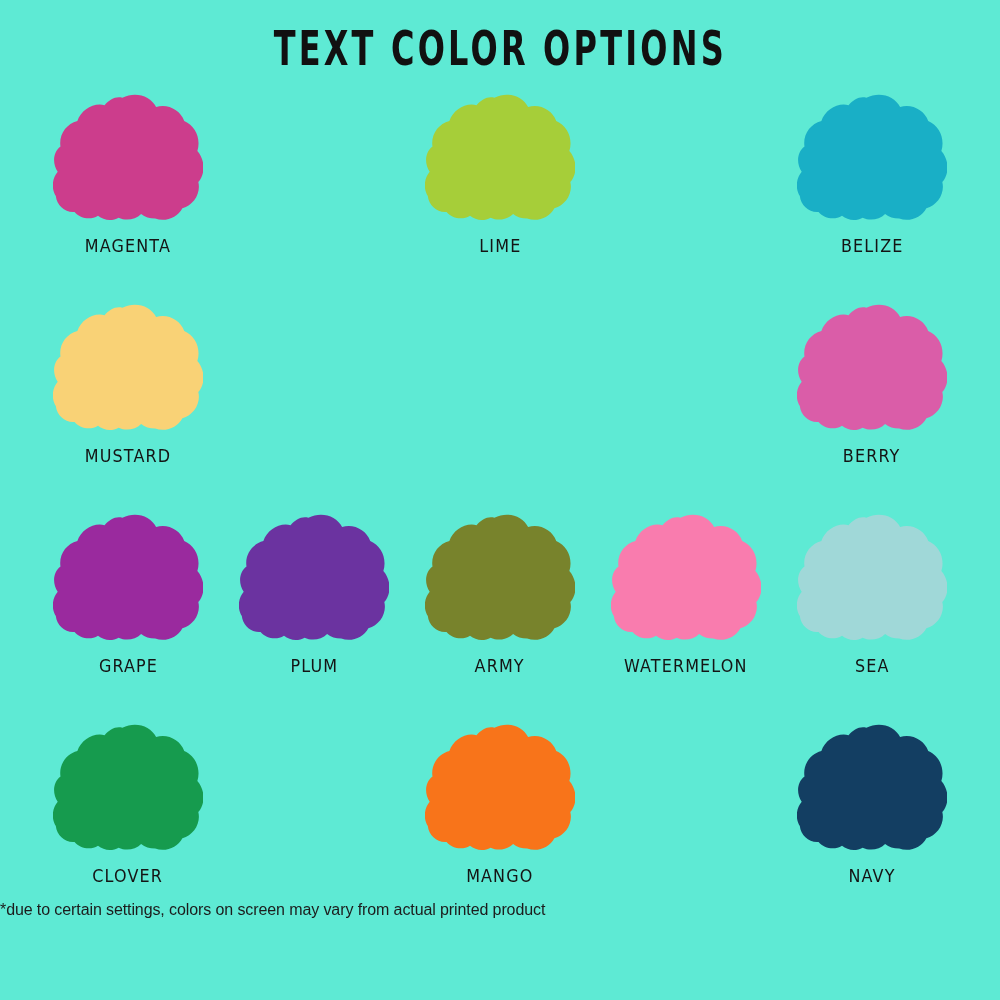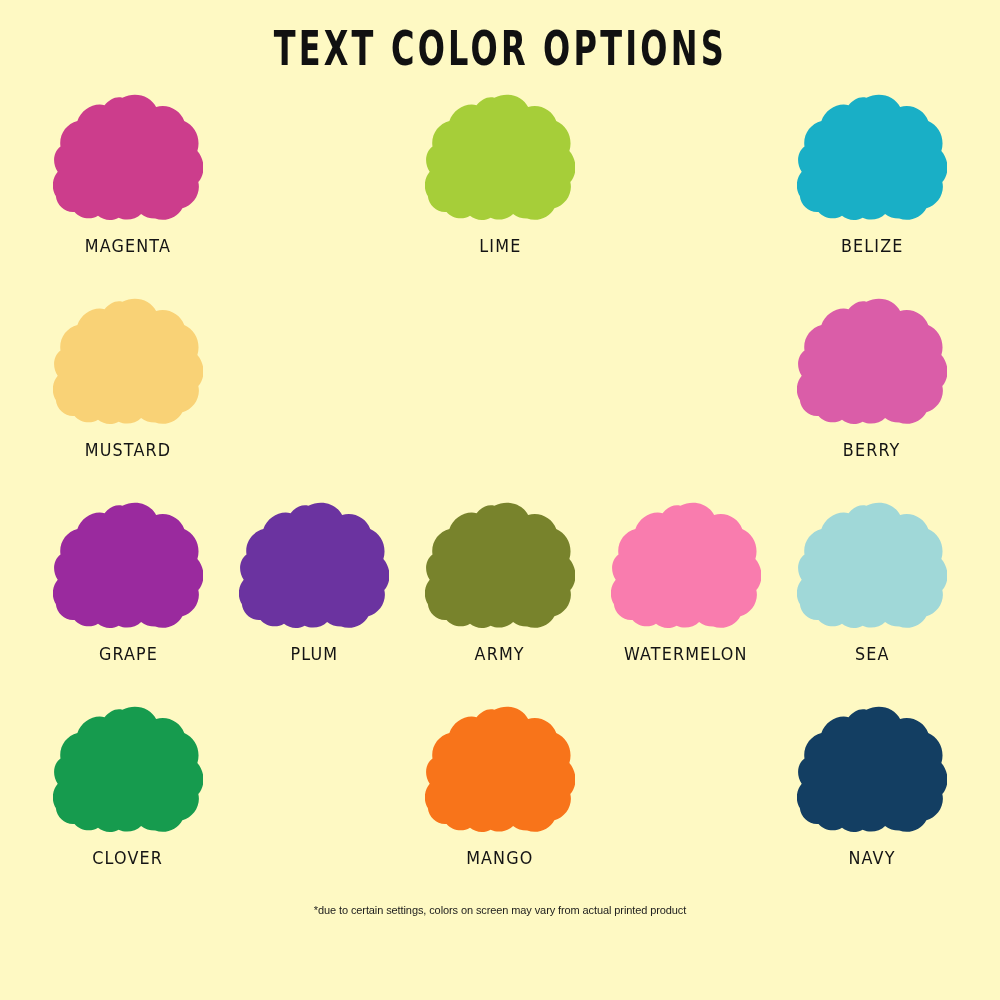--- a/index.html
+++ b/index.html
@@ -16,21 +16,21 @@
     overflow: hidden;
   }
   .page {
     position: relative;
     width: 1000px;
     height: 1000px;
     box-sizing: border-box;
     display: flex;
     flex-direction: column;
     align-items: center;
-    background: #fef9c3;
+    background: #5eead4;
   }
 
   
   .title {
     margin-top: 20px;
     font-family: "DejaVu Sans", sans-serif;
     font-weight: 700;
     font-size: 40px;
     line-height: 46px;
     letter-spacing: 4px;
@@ -40,21 +40,21 @@
     transform-origin: center top;
     white-space: nowrap;
   }
 
   
   .grid {
     margin-top: 26px;
     width: 920px;
     display: flex;
     flex-direction: column;
-    gap: 2px;
+    gap: 8px;
   }
   .row {
     display: flex;
     flex-direction: row;
     justify-content: space-between;
     align-items: flex-start;
     height: 202px;
   }
   .swatch {
     width: 176px;
@@ -84,23 +84,23 @@
     white-space: nowrap;
     transform: scaleX(0.94) scaleY(1.08);
   }
 
   
   .footer {
     position: absolute;
     left: 0;
     right: 0;
     top: 900px;
-    text-align: center;
+    text-align: left;
     font-family: "Liberation Sans", sans-serif;
-    font-size: 11px;
+    font-size: 16px;
     line-height: 20px;
     color: #1c1c1c;
     letter-spacing: -0.1px;
   }
 </style>
 </head>
 <body>
 
 <div class="page">
 

